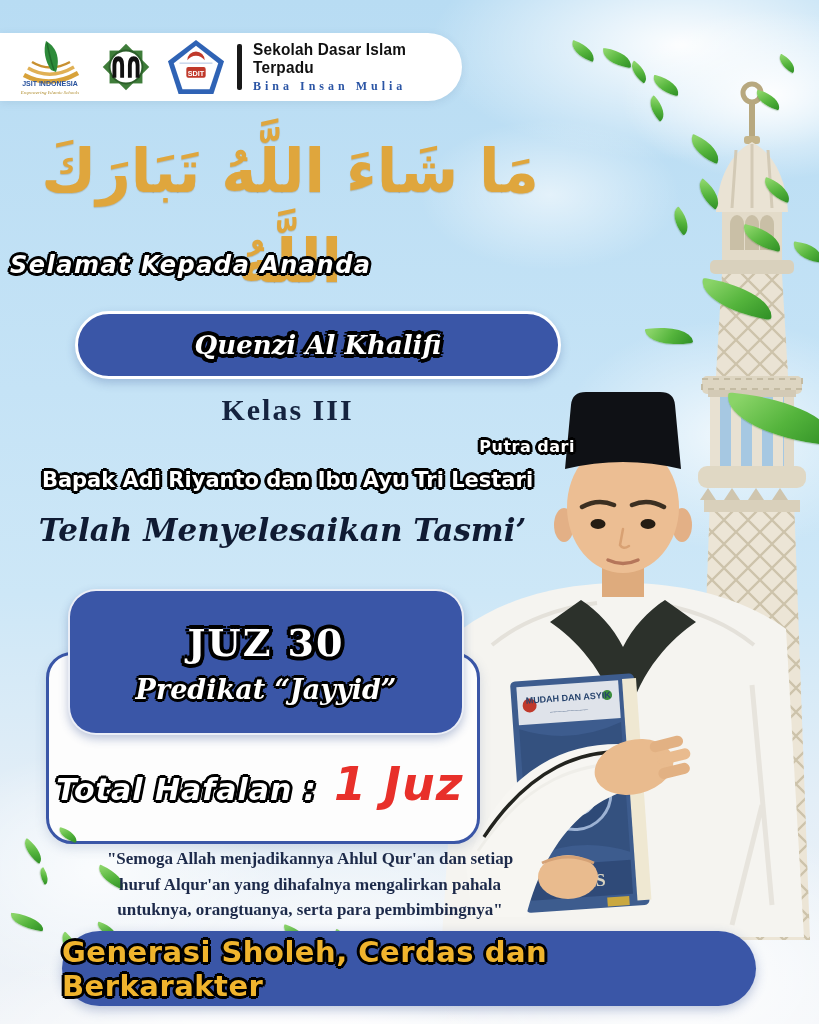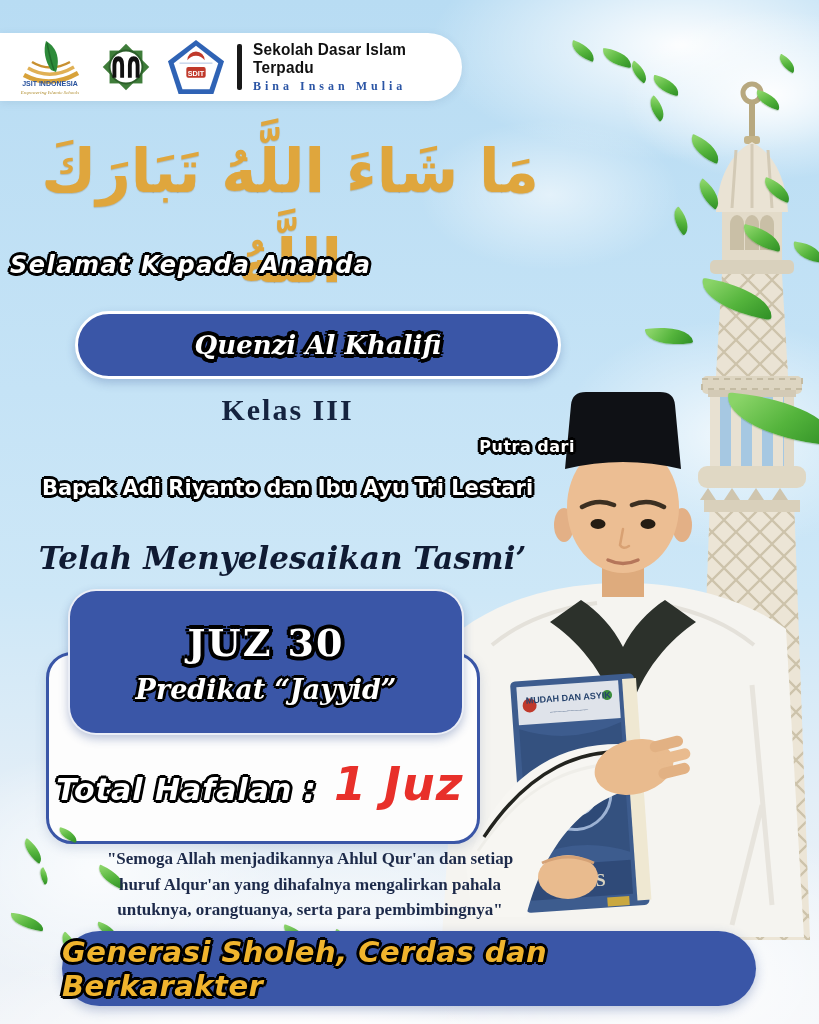--- a/index.html
+++ b/index.html
@@ -30,39 +30,39 @@
     font-size:24px;font-weight:bold;color:#fff;letter-spacing:1.5px;font-style:italic;}
   .name-pill{position:absolute;left:75px;top:311px;width:480px;height:62px;background:#3a56a7;
     border:3px solid #fff;border-radius:34px;display:flex;align-items:center;justify-content:center;
     box-shadow:0 4px 10px rgba(40,70,140,.25);z-index:5;}
   .name-text{font-family:"DejaVu Serif",serif;font-style:italic;font-weight:bold;font-size:26px;color:#fff;}
   .kelas{position:absolute;left:0;top:393px;width:575px;text-align:center;z-index:5;
     font-family:"Liberation Serif",serif;font-weight:bold;font-size:30px;color:#15233f;letter-spacing:2px;}
   .putra{position:absolute;left:0;top:437px;width:575px;text-align:right;z-index:5;
     font-size:16px;font-weight:bold;color:#fff;letter-spacing:.5px;}
   .parents{position:absolute;left:0;top:468px;width:575px;text-align:center;z-index:5;
-    font-size:21px;font-weight:bold;color:#fff;letter-spacing:0;margin-top:8px;}
+    font-size:21px;font-weight:bold;color:#fff;letter-spacing:0;}
   .tasmi{position:absolute;left:0;top:512px;width:565px;text-align:center;z-index:5;
-    font-family:"DejaVu Serif",serif;font-style:italic;font-weight:bold;font-size:31px;color:#101b33;margin-top:28px;}
+    font-family:"DejaVu Serif",serif;font-style:italic;font-weight:bold;font-size:31px;color:#101b33;}
   
   .white-box{position:absolute;left:46px;top:652px;width:428px;height:186px;background:#fdfdfd;
     border:3px solid #3a56a7;border-radius:26px;box-shadow:0 4px 12px rgba(60,90,140,.18);z-index:5;}
   .juz-box{position:absolute;left:68px;top:589px;width:392px;height:142px;background:#3a56a7;
     border:2px solid rgba(255,255,255,.9);border-radius:28px;display:flex;flex-direction:column;
     align-items:center;justify-content:center;gap:9px;box-shadow:0 4px 10px rgba(40,70,140,.3);z-index:6;}
   .juz-text{font-family:"DejaVu Serif",serif;font-weight:bold;font-size:38px;color:#fff;letter-spacing:2px;}
   .predikat{font-family:"DejaVu Serif",serif;font-style:italic;font-weight:bold;font-size:27px;color:#fff;}
   .total-row{position:absolute;left:46px;top:757px;width:428px;text-align:center;z-index:7;}
   .total-label{font-size:30px;font-weight:bold;font-style:italic;color:#fff;letter-spacing:1px;}
   .total-value{font-size:46px;font-weight:bold;font-style:italic;color:#e8302a;margin-left:12px;letter-spacing:1px;}
   .quote{position:absolute;left:85px;top:846px;width:450px;text-align:center;z-index:6;
     font-family:"Liberation Serif",serif;font-weight:bold;font-size:17px;line-height:1.5;color:#1d2a4a;}
   .motto-pill{position:absolute;left:62px;top:931px;width:694px;height:75px;background:#3a56a7;
     border-radius:38px;display:flex;align-items:center;justify-content:center;
-    box-shadow:0 4px 12px rgba(40,70,140,.3);z-index:9;font-style:italic;}
+    box-shadow:0 4px 12px rgba(40,70,140,.3);z-index:9;}
   .motto-text{font-size:29px;font-weight:bold;color:#f0b42d;letter-spacing:.5px;}
   
   .minaret{position:absolute;left:652px;top:76px;z-index:2;}
   .boy{position:absolute;left:432px;top:385px;z-index:4;}
   .leaf{position:absolute;background:linear-gradient(135deg,#8ad468 10%,#54b43c 55%,#2f8f25 100%);
     border-radius:4% 100% 8% 100%;z-index:3;box-shadow:0 1px 1px rgba(30,90,20,.25);}
   .leaf.big{z-index:3;}
   .leaf.bottom{z-index:6;}
 </style>
 </head>

